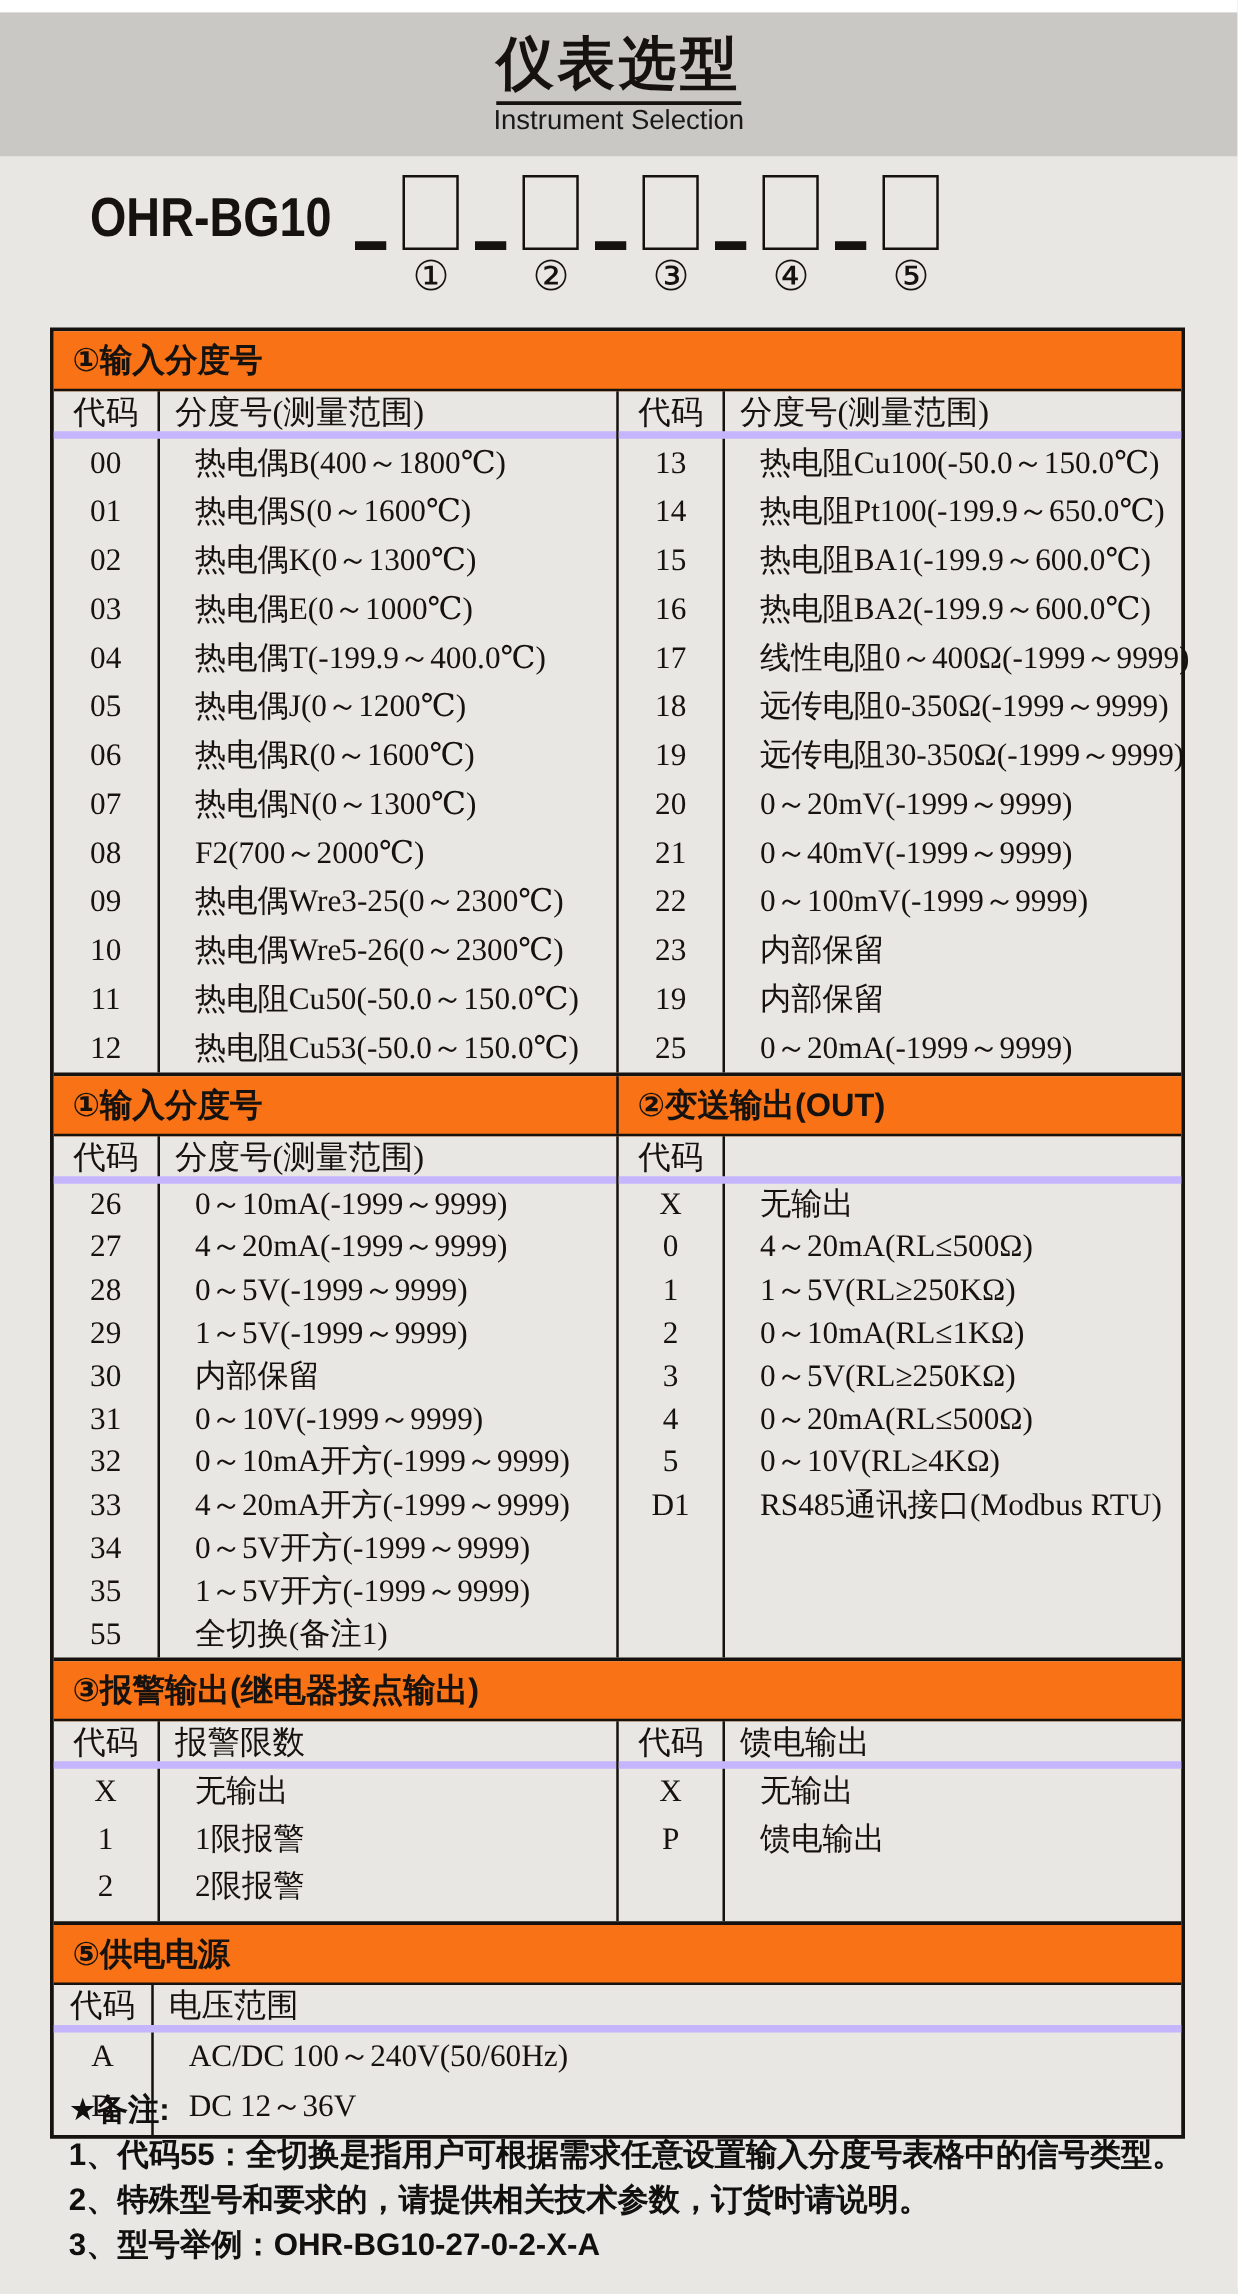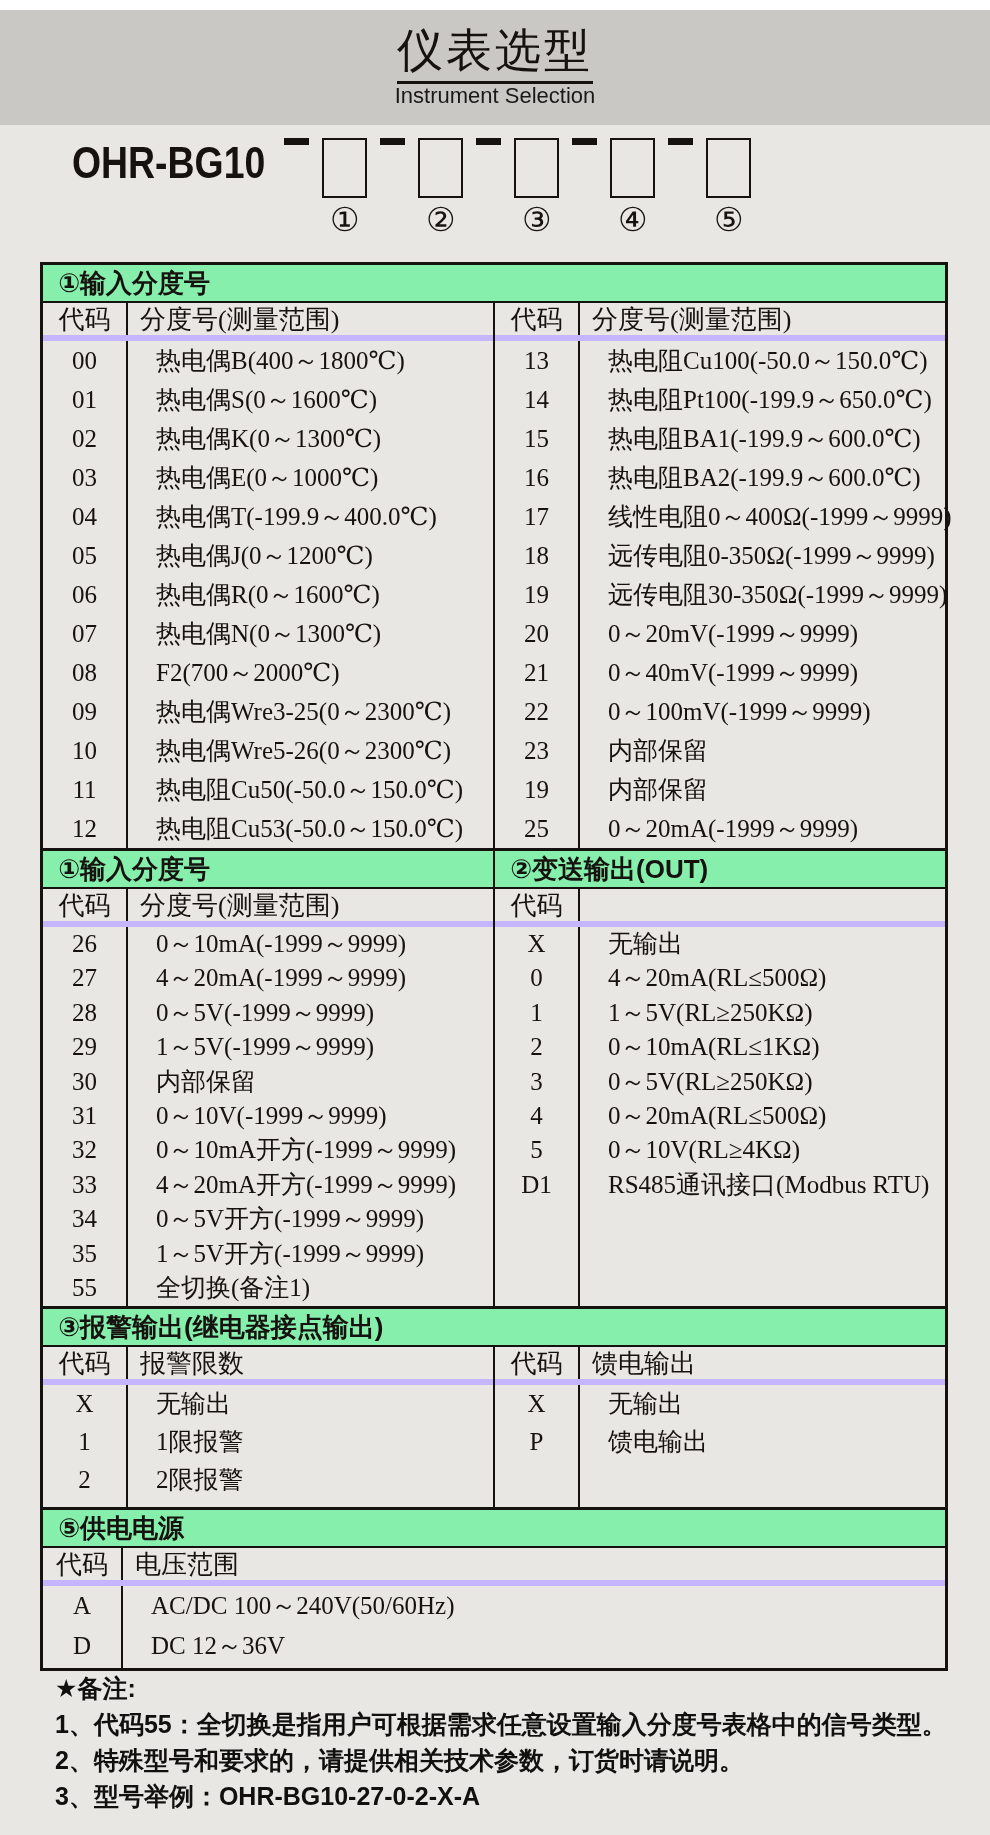--- a/index.html
+++ b/index.html
@@ -16,31 +16,31 @@
     background: #e9e7e4;
   }
   
   .header-band {
     position: absolute; left: 0; top: 10px; width: 990px; height: 115px;
     background: #cac8c5; text-align: center;
   }
   .title-cn {
     display: inline-block; margin-top: 9px;
     font-family: "Liberation Sans", "DejaVu Sans", sans-serif;
-    font-weight: normal; font-size: 46px; letter-spacing: 3px; line-height: 1.35;
+    font-weight: bold; font-size: 46px; letter-spacing: 3px; line-height: 1.35;
     border-bottom: 3px solid #15120f;
   }
   .title-en {
     font-family: "Liberation Sans", "DejaVu Sans", sans-serif;
     font-size: 22px; line-height: 1.1; color: #1b1917;
   }
   
   .model-line {
     position: absolute; left: 72px; top: 138px; height: 62px;
-    display: flex; align-items: flex-start;
+    display: flex; align-items: flex-end;
   }
   .model-prefix {
     font-family: "Liberation Sans", "DejaVu Sans", sans-serif;
     font-weight: bold; font-size: 44px; letter-spacing: 0px;
     transform: scaleX(.85); transform-origin: left center;
     white-space: nowrap; margin-right: -28px;
   }
   .dash { width: 25px; height: 7px; background: #15120f; margin: 0 13px; }
   .slot {
     position: relative; width: 45px; height: 60px;
@@ -49,21 +49,21 @@
   .slot-num {
     position: absolute; left: 50%; top: 64px; transform: translateX(-50%);
     font-size: 33px; line-height: 1;
   }
   
   .sel-table {
     position: absolute; left: 40px; top: 262px; width: 908px;
     border: 3px solid #15120f;
   }
   .band + .band { border-top: 3px solid #15120f; }
-  .band-title { display: flex; height: 38px; background: #86efac; border-bottom: 2px solid #15120f; }
+  .band-title { display: flex; height: 48px; background: #f97316; border-bottom: 2px solid #15120f; }
   .band-title .t-cell {
     flex: 1 1 0; display: flex; align-items: center; padding-left: 15px;
     font-family: "Liberation Sans", "DejaVu Sans", sans-serif;
     font-weight: bold; font-size: 26px; white-space: nowrap;
   }
   .band-title .t-cell + .t-cell { border-left: 2px solid #15120f; }
   .band-body { display: flex; align-items: stretch; }
   .half { flex: 1 1 0; min-width: 0; }
   .half + .half { border-left: 2px solid #15120f; }
   .col-header { display: flex; height: 38px; border-bottom: 6px solid #c4b5fd; }

